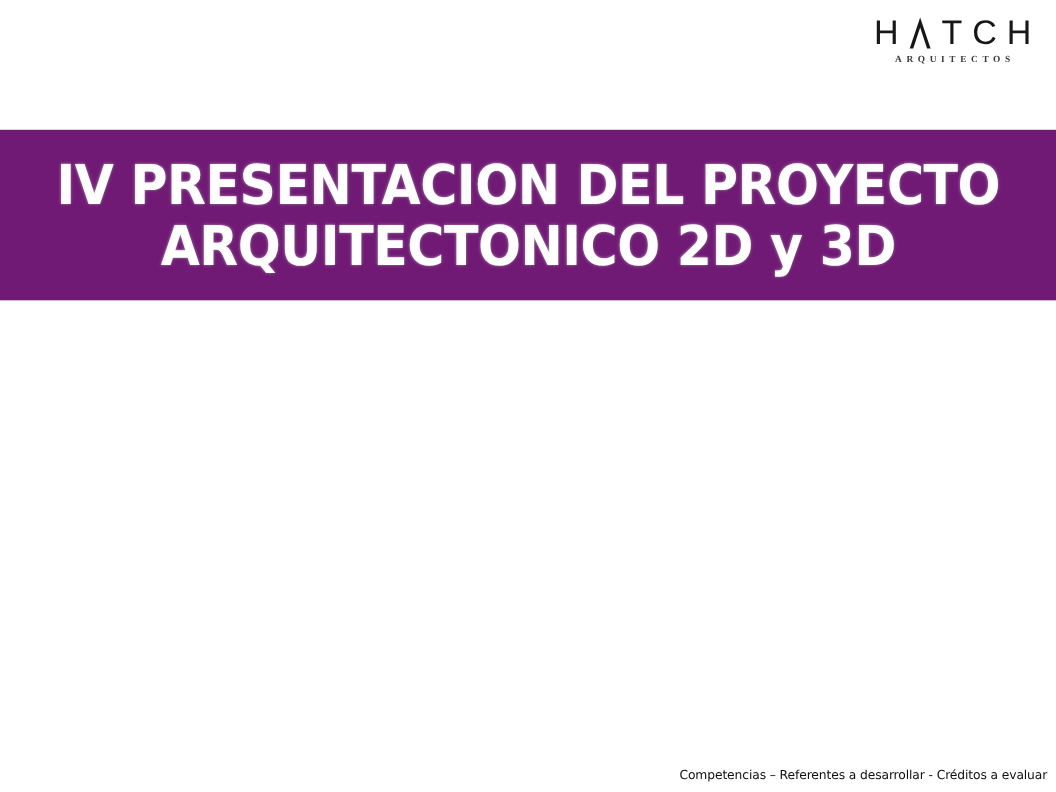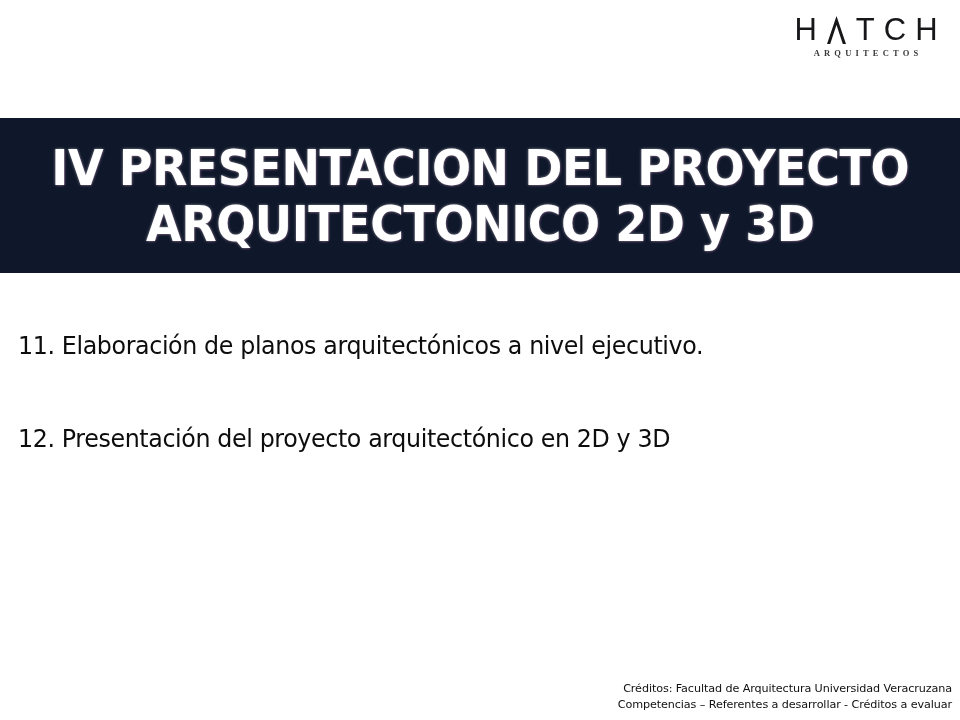--- a/index.html
+++ b/index.html
@@ -63,21 +63,21 @@
     text-indent: 4.2px;
   }
 
   
   .title-banner {
     position: absolute;
     left: 0;
     top: 118px;
     width: 960px;
     height: 155px;
-    background: #0f172a;
+    background: #701a75;
     display: flex;
     flex-direction: column;
     justify-content: center;
     align-items: center;
     box-sizing: border-box;
     padding: 0 10px;
   }
   .title-line {
     font-family: "DejaVu Sans", sans-serif;
     font-weight: 700;
@@ -153,24 +153,18 @@
       <span class="glyph">H</span>
     </div>
     <div class="logo-sub">ARQUITECTOS</div>
   </div>
 
   <div class="title-banner">
     <div class="title-line title-line-1">IV  PRESENTACION DEL PROYECTO</div>
     <div class="title-line title-line-2">ARQUITECTONICO 2D y 3D</div>
   </div>
 
-  <div class="body-area">
-    <div class="bullet">11. Elaboración de planos arquitectónicos a nivel ejecutivo.</div>
-    <div class="bullet-gap"></div>
-    <div class="bullet">12. Presentación del proyecto arquitectónico en 2D y 3D</div>
-  </div>
 
   <div class="credits">
-    <div class="credit-line">Créditos: Facultad de Arquitectura Universidad Veracruzana</div>
     <div class="credit-line">Competencias – Referentes  a desarrollar - Créditos a evaluar</div>
   </div>
 
 </div>
 
 </body></html>

